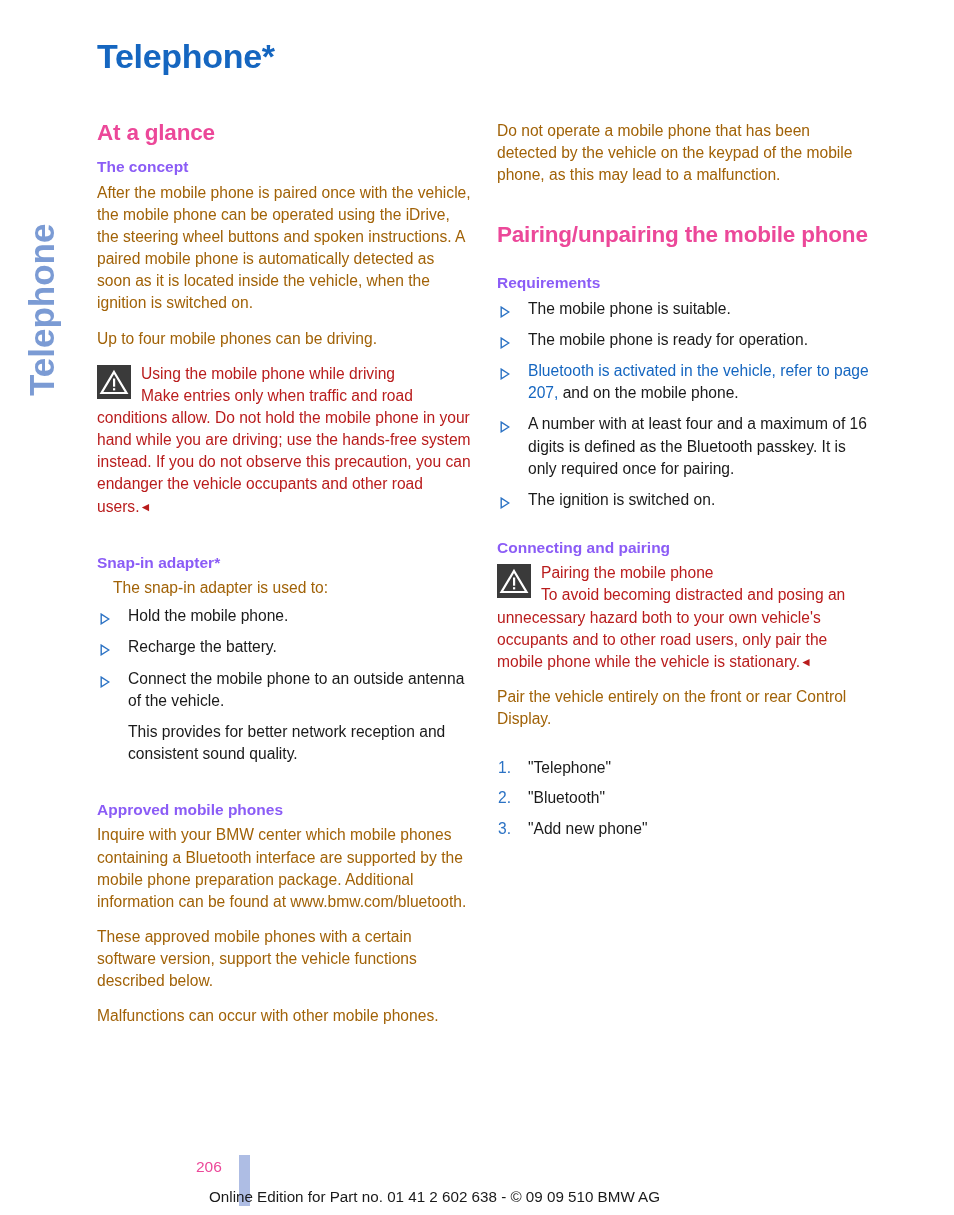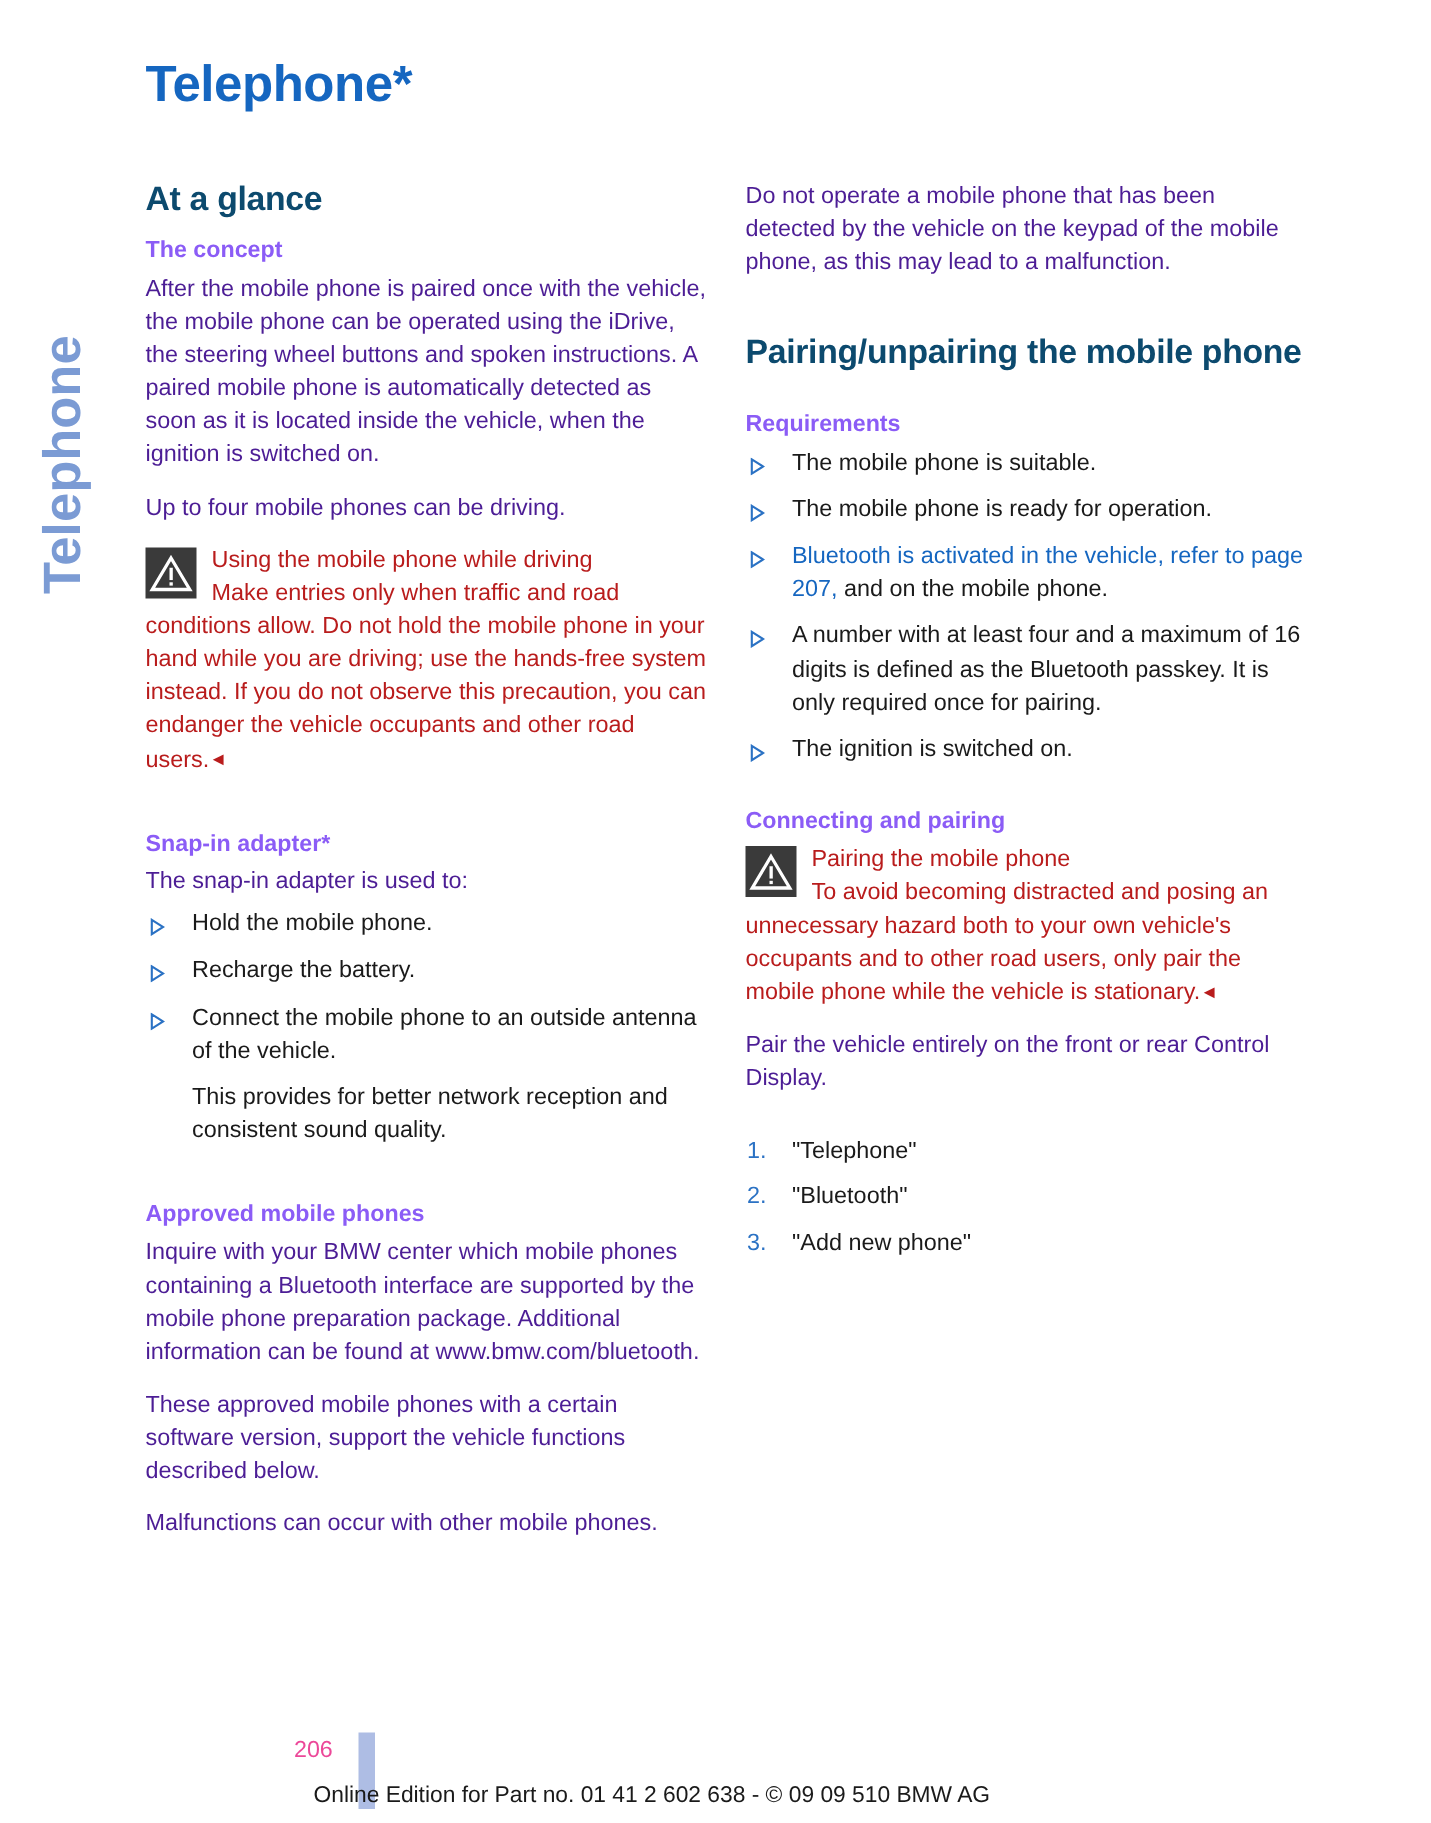--- a/index.html
+++ b/index.html
@@ -65,39 +65,39 @@
     font-size: 34px;
     font-weight: bold;
     color: #1566c0;
     line-height: 1.1;
     margin: 0 0 44px 0;
     letter-spacing: -0.3px;
   }
   h2.sec {
     font-size: 22.5px;
     font-weight: bold;
-    color: #0c4a6e;
+    color: #ec4899;
     line-height: 1.2;
     margin: 0 0 11px 0;
     letter-spacing: -0.2px;
   }
   h3.sub {
     font-size: 15.5px;
     font-weight: bold;
     color: #8b5cf6;
     line-height: 1.25;
     margin: 0 0 5px 0;
   }
   p.body {
     font-size: 15.6px;
     line-height: 1.42;
     margin: 0 0 13px 0;
-    color: #4c1d95;
-  }
-  p.body.tight { margin-bottom: 6px; }
+    color: #a16207;
+  }
+  p.body.tight { margin-bottom: 6px; margin-left: 16px; }
   .sec-gap { height: 22px; }
   .sec-gap-sm { height: 14px; }
   .link { color: #1566c0; }
 
   
   .warn-block {
     font-size: 15.6px;
     line-height: 1.42;
     margin: 0 0 13px 0;
     color: #b91c1c;

